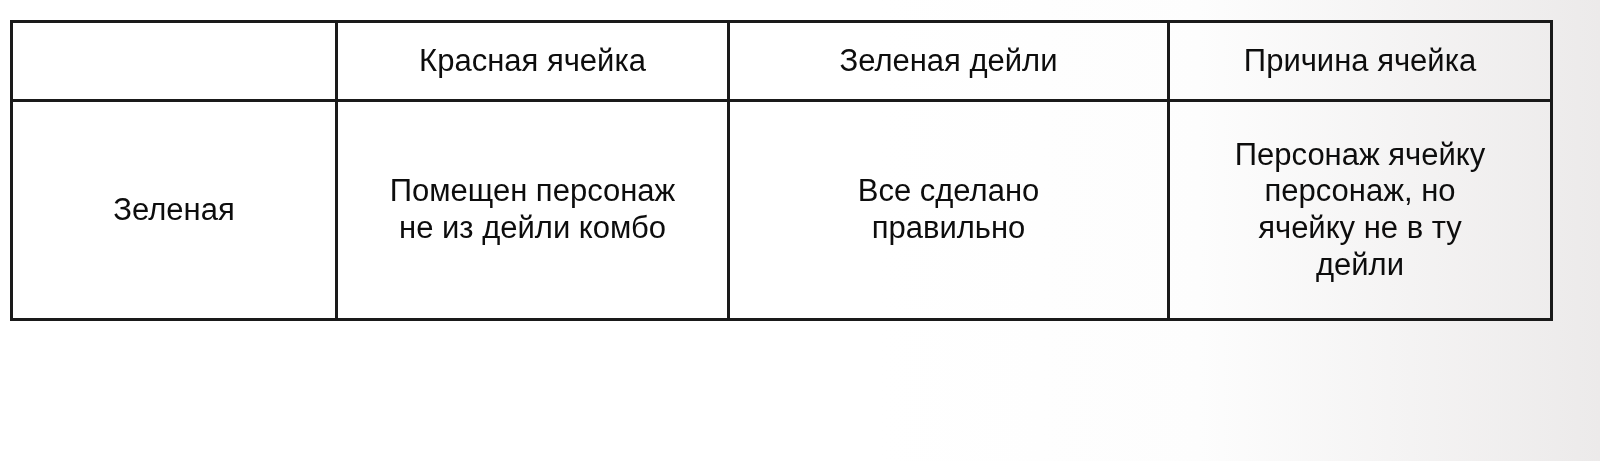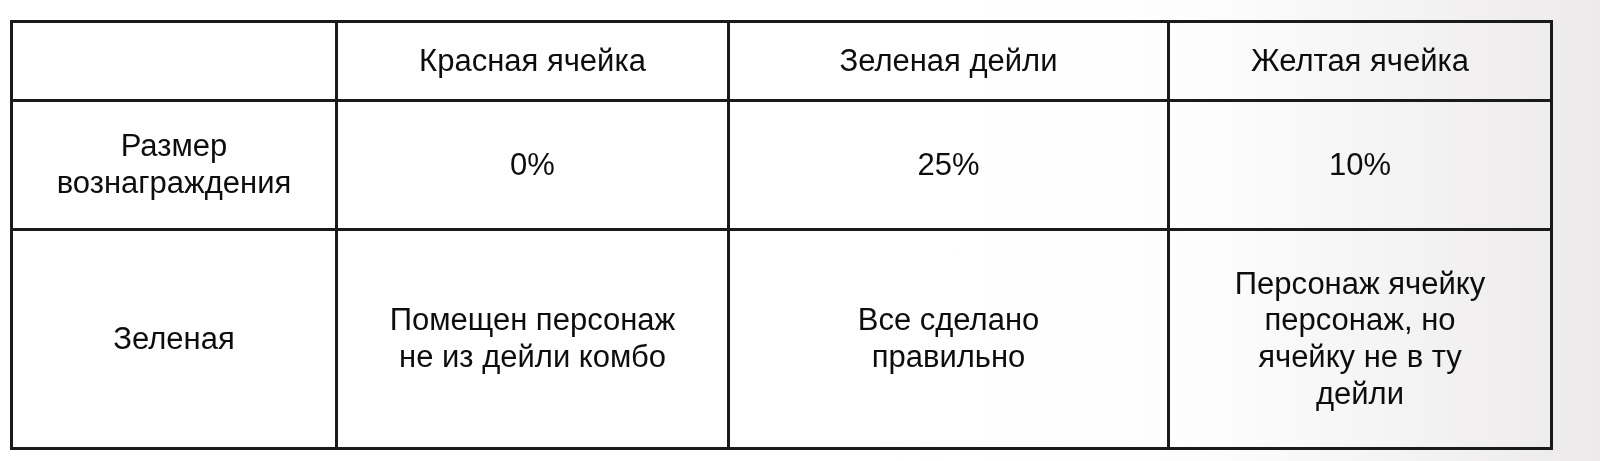--- a/index.html
+++ b/index.html
@@ -65,30 +65,21 @@
         <col class="c0">
           <col class="c1">
           <col class="c2">
           <col class="c3">
       </colgroup>
       <tbody>
         <tr class="head-row">
           <td class="corner"></td>
           <td>Красная ячейка</td>
           <td>Зеленая дейли</td>
-          <td>Желтая ячейка</td>
-        </tr>
-        <tr class="size-row">
-          <td class="label-cell">
-            <span class="nowrapline">Размер</span>
-            <span class="nowrapline">вознаграждения</span>
-          </td>
-          <td>0%</td>
-          <td>25%</td>
-          <td>10%</td>
+          <td>Причина ячейка</td>
         </tr>
         <tr class="reason-row">
           <td class="label-cell">Зеленая</td>
           <td>
             <span class="nowrapline">Помещен персонаж</span>
             <span class="nowrapline">не из дейли комбо</span>
           </td>
           <td>
             <span class="nowrapline">Все сделано</span>
             <span class="nowrapline">правильно</span>

